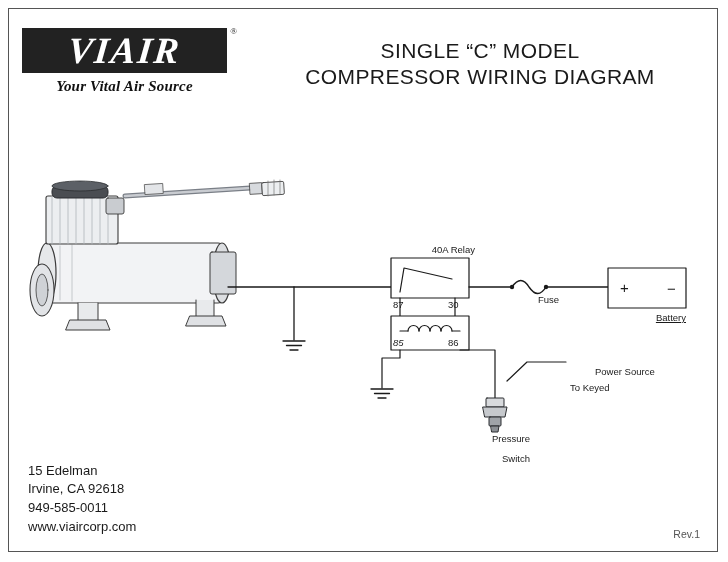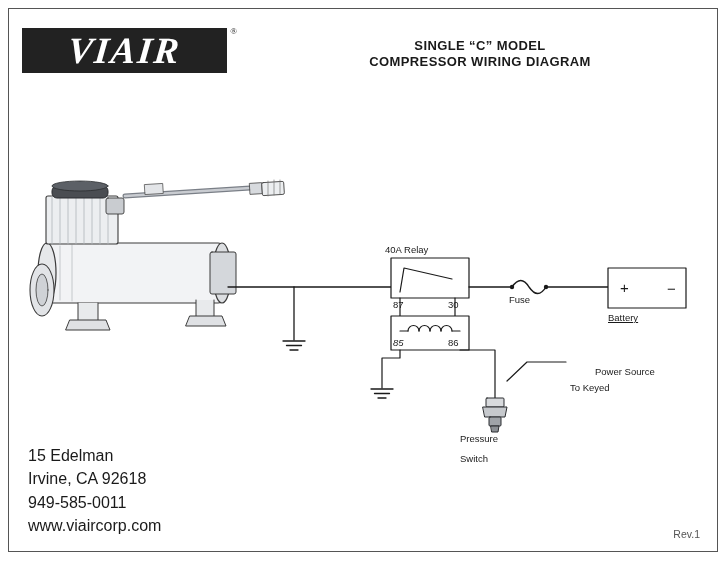--- a/index.html
+++ b/index.html
@@ -75,52 +75,51 @@
 
   
   .title-block {
     position: absolute;
     left: 260px;
     top: 38px;
     width: 440px;
     text-align: center;
   }
   .title-line {
-    font-size: 13px;
+    font-size: 21px;
     color: #1a1a1a;
     letter-spacing: 0.4px;
     line-height: 1.25;
-    font-weight: bold;
   }
 
   
   .diagram {
     position: absolute;
     left: 0;
     top: 0;
     width: 728px;
     height: 562px;
   }
 
   
   .lbl {
     position: absolute;
     font-size: 9.5px;
     color: #1a1a1a;
     line-height: 1.15;
     white-space: pre;
   }
-  .lbl.c { text-align: left; }
+  .lbl.c { text-align: right; }
 
   
   .footer {
     position: absolute;
     left: 28px;
     bottom: 25px;
-    font-size: 16px;
+    font-size: 13px;
     color: #1a1a1a;
     line-height: 1.45;
   }
   .rev {
     position: absolute;
     right: 28px;
     bottom: 22px;
     font-size: 10.5px;
     color: #555;
   }
@@ -130,20 +129,21 @@
 
 <div id="page">
 
   <div class="frame"></div>
 
   <div class="logo-block">
     <div class="logo-bar">
       <span class="logo-text">VIAIR</span>
       <span class="logo-reg">®</span>
     </div>
+    <div class="logo-tag">Your Vital Air Source</div>
   </div>
 
   <div class="title-block">
     <div class="title-line">SINGLE “C” MODEL</div>
     <div class="title-line">COMPRESSOR WIRING DIAGRAM</div>
   </div>
 
   <svg class="diagram" viewBox="0 0 728 562">
     <g fill="none" stroke="#1a1a1a" stroke-width="1.1" stroke-linecap="round" stroke-linejoin="round">
 

